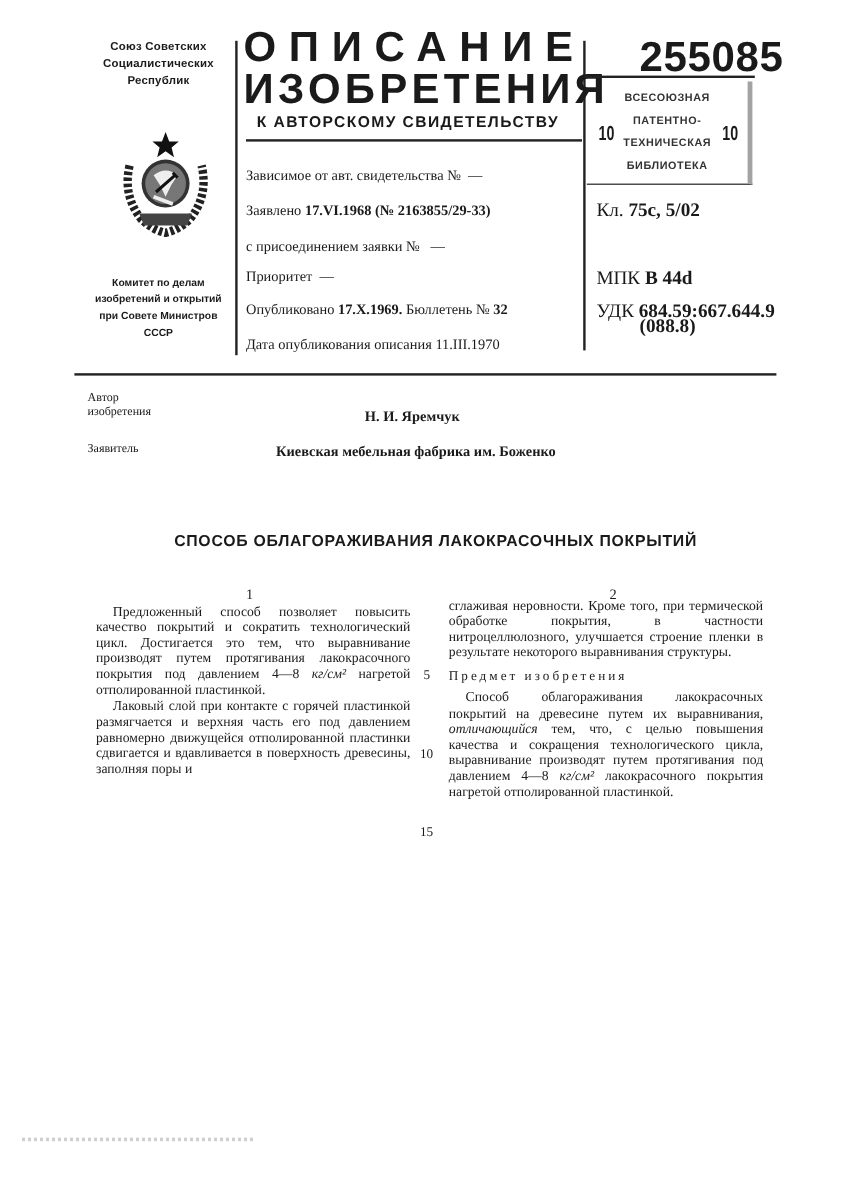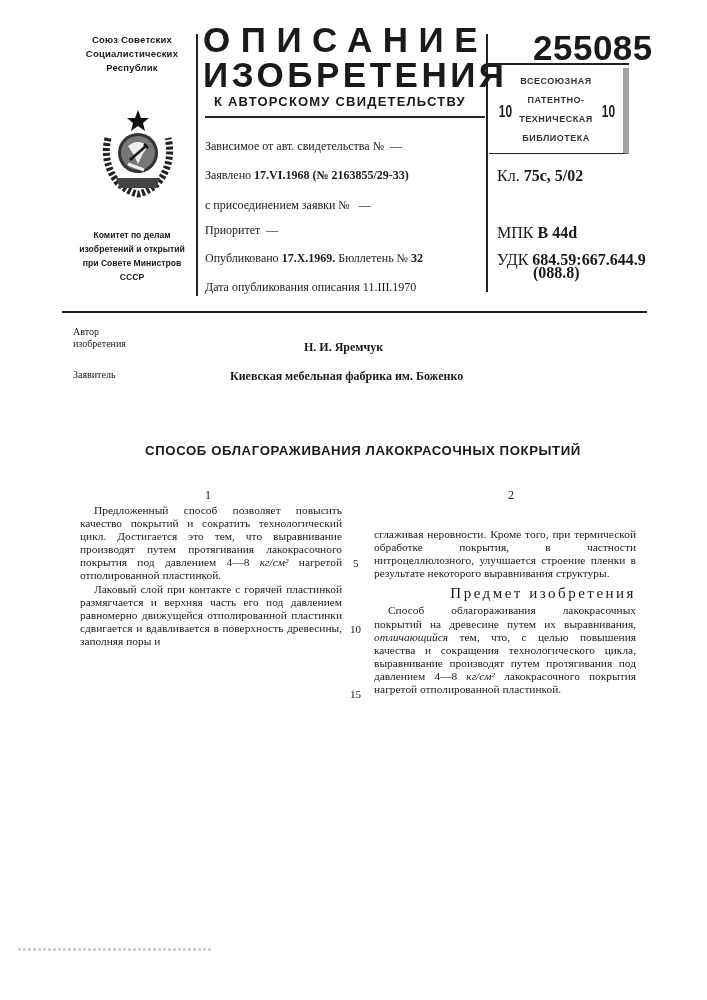--- a/index.html
+++ b/index.html
@@ -18,21 +18,21 @@
     .title1 { left: 203px; top: 22px; width: 275px; font-family: "Liberation Sans", sans-serif; font-weight: bold; font-size: 35px; line-height: 36px; letter-spacing: 10.5px; white-space: nowrap; }
     .title2 { left: 203px; top: 57px; width: 275px; font-family: "Liberation Sans", sans-serif; font-weight: bold; font-size: 35px; line-height: 36px; letter-spacing: 3.5px; white-space: nowrap; }
     .subtitle { left: 214px; top: 94px; width: 260px; font-family: "Liberation Sans", sans-serif; font-weight: bold; font-size: 13px; letter-spacing: 1.2px; white-space: nowrap; }
     .hline-title { left: 205px; top: 116px; width: 280px; height: 2px; background: #222; }
 
     
     .patno { left: 493px; top: 30px; font-family: "Liberation Sans", sans-serif; font-weight: bold; font-size: 35px; letter-spacing: 0.5px; line-height: 36px; margin-left: 40px; }
     .hline-pat { left: 487px; top: 63px; width: 142px; height: 1.5px; background: #222; }
 
     
-    .stamp { left: 489px; top: 68px; width: 134px; height: 85px; border-right: 6px solid #a3a3a3; border-bottom: 1.5px solid #222; font-family: "Liberation Sans", sans-serif; font-weight: bold; }
+    .stamp { left: 489px; top: 68px; width: 134px; height: 85px; border-right: 4px solid #a3a3a3; border-bottom: 1.5px solid #222; font-family: "Liberation Sans", sans-serif; font-weight: bold; }
     .stamp-line { position: absolute; width: 134px; text-align: center; font-size: 9px; letter-spacing: 0.5px; color: #333; }
     .stamp-num { position: absolute; font-size: 17px; top: 34px; font-family: "Liberation Sans Narrow", "Liberation Sans", sans-serif; transform: scaleX(0.7); }
 
     
     .field { left: 205px; font-size: 12px; white-space: nowrap; }
     .field b { font-weight: bold; }
 
     
     .cls { left: 497px; font-size: 16px; white-space: nowrap; }
 
@@ -42,22 +42,22 @@
     .author-name { left: 304px; top: 340px; font-size: 12px; font-weight: bold; }
     .applicant-name { left: 230px; top: 369px; font-size: 12px; font-weight: bold; }
 
     .doc-title { left: 133px; top: 443px; width: 460px; text-align: center; font-family: "Liberation Sans", sans-serif; font-weight: bold; font-size: 13.2px; letter-spacing: 0.6px; white-space: nowrap; }
 
     .colnum { font-size: 12px; }
 
     .col { font-size: 11.4px; line-height: 13.1px; text-align: justify; }
     .col p { margin: 0; text-indent: 14px; }
     .col1 { left: 80px; top: 504px; width: 262px; }
-    .col2 { left: 374px; top: 499px; width: 262px; margin-top: 29px; }
-    .claim-heading { text-align: right; letter-spacing: 2.5px; margin: 7px 0 4px 0 !important; text-indent: 0 !important; font-size: 15px; }
+    .col2 { left: 374px; top: 499px; width: 262px; }
+    .claim-heading { text-align: left; letter-spacing: 2.5px; margin: 7px 0 4px 0 !important; text-indent: 0 !important; font-size: 11px; }
     .linenum { left: 353px; font-size: 11px; }
     i { font-style: italic; }
 
     .scan-mark { left: 18px; top: 948px; width: 195px; height: 3px; background: repeating-linear-gradient(90deg, #bbb 0 3px, transparent 3px 5px); opacity: 0.7; }
   </style>
 </head>
 <body>
 
 <div class="abs state">
   <div>Союз Советских</div>

